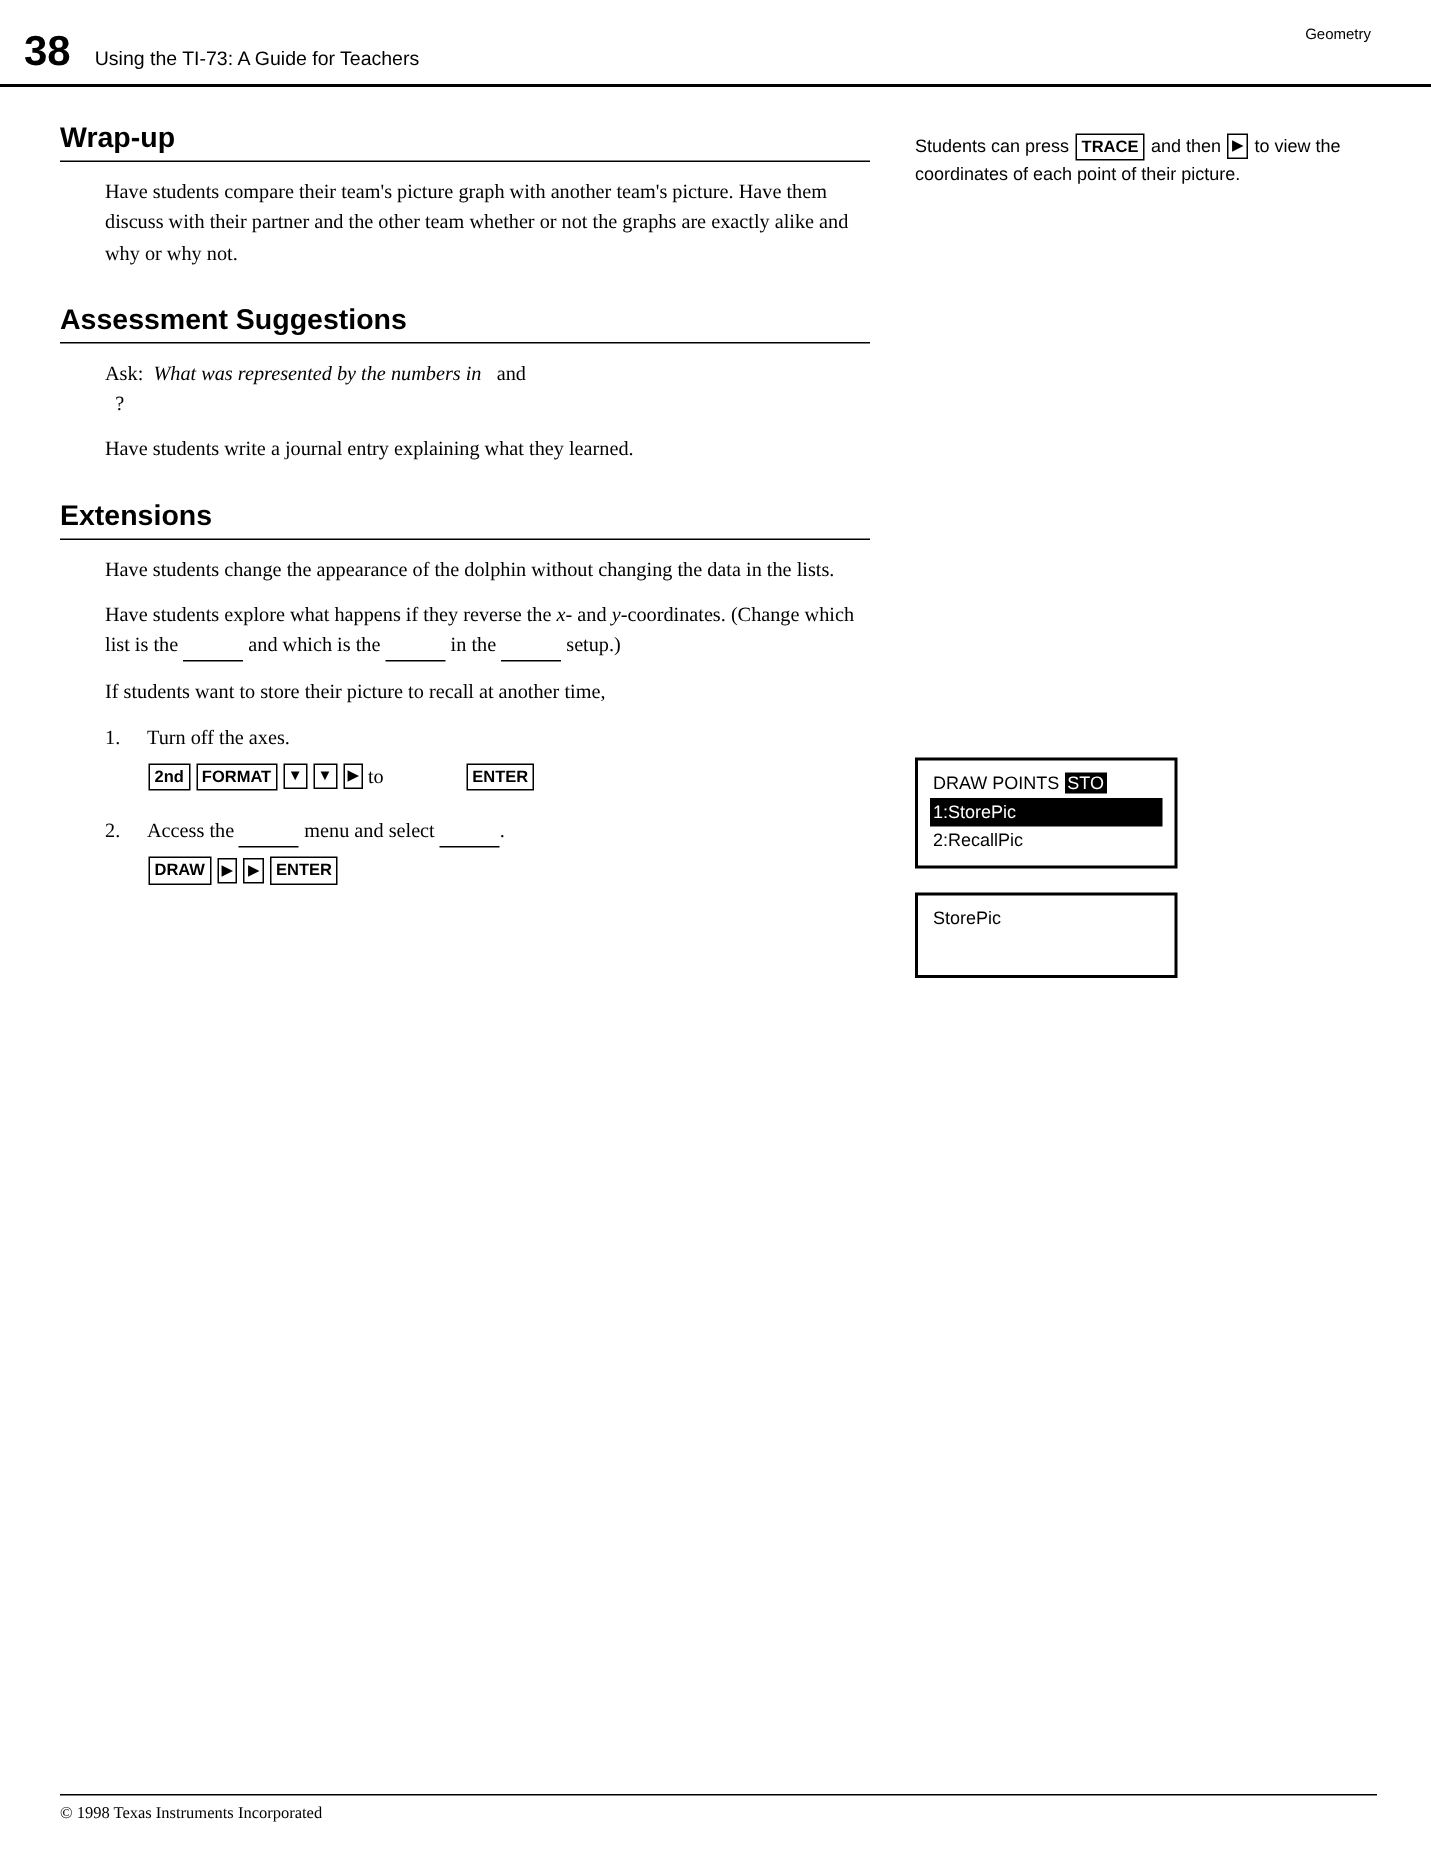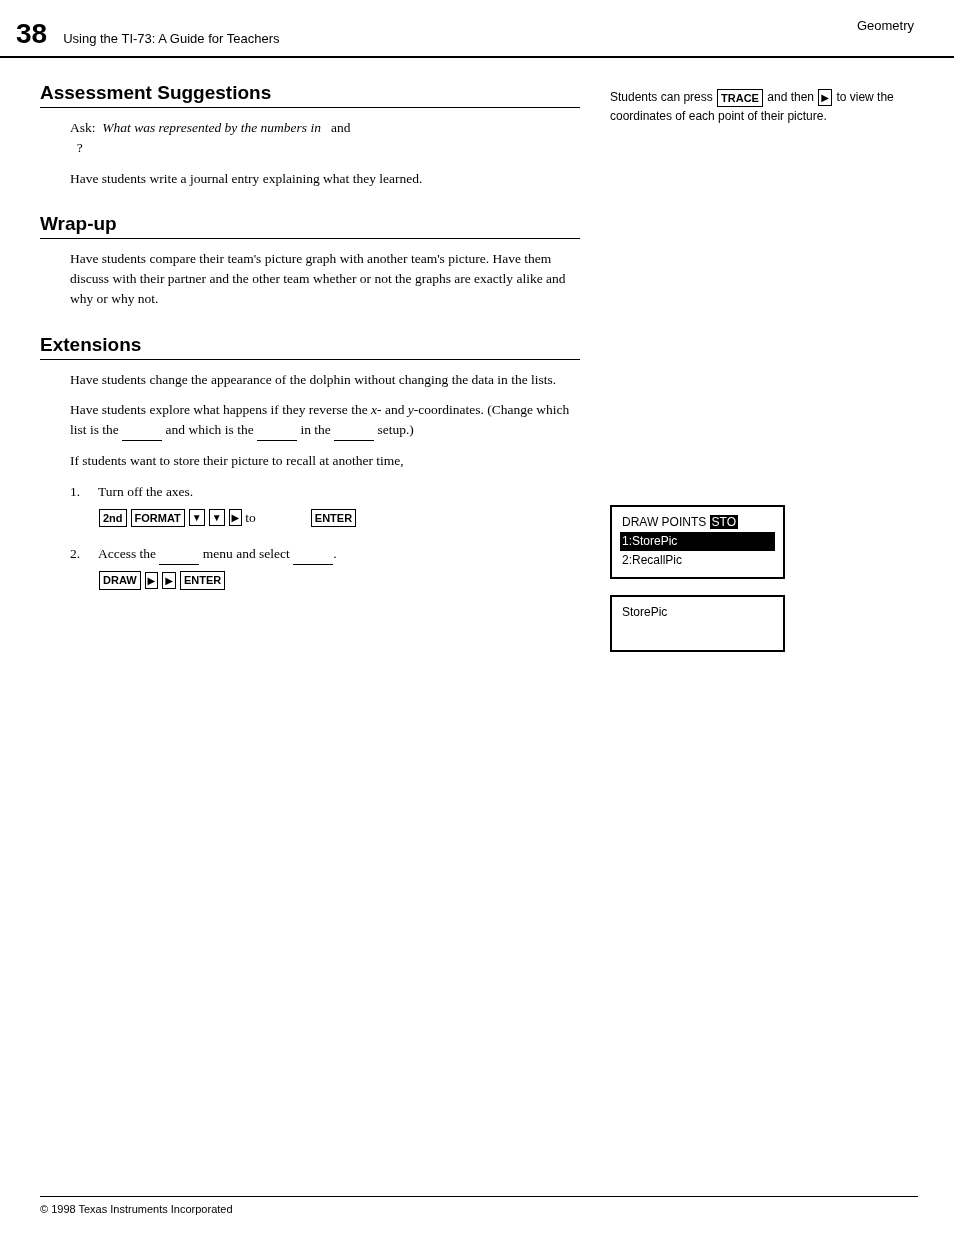--- a/index.html
+++ b/index.html
@@ -42,21 +42,21 @@
       font-weight: bold;
       font-family: Arial, sans-serif;
     }
 
     .header-title {
       font-size: 13px;
       font-family: Arial, sans-serif;
     }
 
     .header-right {
-      font-size: 13px;
+      font-size: 10px;
       font-family: Arial, sans-serif;
     }
 
     
     .content-area {
       display: flex;
       padding: 0 40px;
     }
 
     .main-col {
@@ -200,21 +200,21 @@
 
     
     .footer {
       position: absolute;
       bottom: 20px;
       left: 40px;
       right: 36px;
       border-top: 1.5px solid #000;
       padding-top: 6px;
       font-size: 11px;
-      font-family: Liberation Sans, sans-serif;
+      font-family: Liberation Serif, serif;
     }
 
     .blank-word {
       display: inline-block;
       min-width: 40px;
       border-bottom: 1px solid #000;
     }
   </style>
 </head>
 <body>
@@ -225,38 +225,38 @@
     <div class="header-left">
       <span class="header-page-num">38</span>
       <span class="header-title">Using the TI-73: A Guide for Teachers</span>
     </div>
     <div class="header-right">Geometry</div>
   </div>
 
   <div class="content-area">
 
     <div class="main-col">
+
+      <div class="section">
+        <div class="section-title">Wrap-up</div>
+        <div class="section-body">
+          <p>Have students compare their team's picture graph with another team's picture. Have them discuss with their partner and the other team whether or not the graphs are exactly alike and why or why not.</p>
+        </div>
+      </div>
 
       <div class="section">
         <div class="section-title">Assessment Suggestions</div>
         <div class="section-body">
           <p>
             <span>Ask:</span>
             &nbsp;<em>What was represented by the numbers in</em>
             &nbsp;&nbsp;<span>and</span>
             <br>&nbsp;&nbsp;<span>?</span>
           </p>
           <p>Have students write a journal entry explaining what they learned.</p>
-        </div>
-      </div>
-
-      <div class="section">
-        <div class="section-title">Wrap-up</div>
-        <div class="section-body">
-          <p>Have students compare their team's picture graph with another team's picture. Have them discuss with their partner and the other team whether or not the graphs are exactly alike and why or why not.</p>
         </div>
       </div>
 
       <div class="section">
         <div class="section-title">Extensions</div>
         <div class="section-body">
           <p>Have students change the appearance of the dolphin without changing the data in the lists.</p>
           <p>
             Have students explore what happens if they reverse the <em>x</em>- and <em>y</em>-coordinates. (Change which list is the <span class="blank-word">&nbsp;&nbsp;&nbsp;&nbsp;&nbsp;&nbsp;&nbsp;</span> and which is the <span class="blank-word">&nbsp;&nbsp;&nbsp;&nbsp;&nbsp;&nbsp;</span> in the <span class="blank-word">&nbsp;&nbsp;&nbsp;&nbsp;&nbsp;&nbsp;&nbsp;&nbsp;&nbsp;&nbsp;</span> setup.)
           </p>

